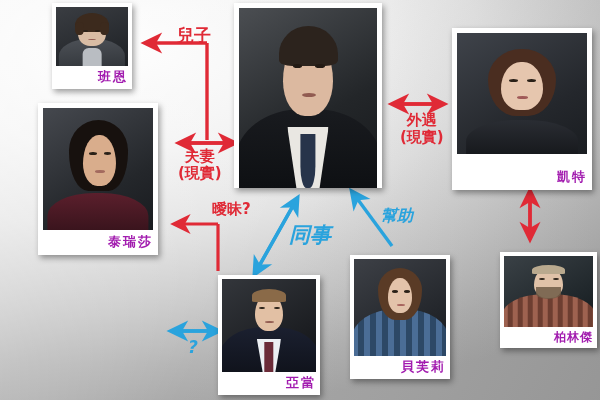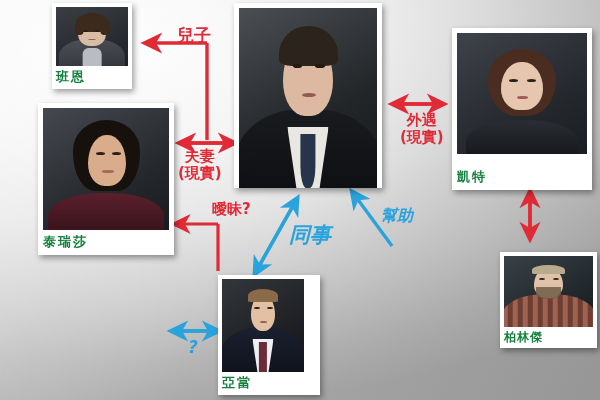--- a/index.html
+++ b/index.html
@@ -37,22 +37,22 @@
     box-sizing: border-box;
   }
   .card .photo {
     position: relative;
     width: 100%;
     flex: 1 1 auto;
     overflow: hidden;
     background: #2a2d31;
   }
   .card .caption {
-    text-align: left;
-    color: #15803d;
+    text-align: right;
+    color: #a21caf;
     font-family: "DejaVu Serif", "Liberation Serif", serif;
     font-weight: bold;
     letter-spacing: 2px;
     line-height: 1;
     white-space: nowrap;
   }
 
   
   .pt { position: absolute; inset: 0; }
   .pt .bg   { position: absolute; inset: 0; }
@@ -216,54 +216,69 @@
         <div class="hair" style="left:24%; top:13%; width:52%; height:56%; background:#4a2d20; border-radius:50% 50% 42% 42% / 46% 46% 54% 54%;"></div>
         <div class="head" style="left:34%; top:24%; width:32%; height:40%; background:#e6c6ae;"></div>
         <div class="eyeL" style="left:40%; top:38%;"></div>
         <div class="eyeR" style="left:54%; top:38%;"></div>
         <div class="mouth" style="top:52%; width:9%; left:46%; background:#a05a58;"></div>
       </div>
     </div>
     <div class="caption" style="font-size:13px; padding:16px 0 7px 0;">凱特</div>
   </div>
 
-  <div class="card" style="left:38px; top:103px; width:136px; height:152px; padding:5px 5px 0 5px;">
+  <div class="card" style="left:38px; top:103px; width:120px; height:152px; padding:5px 5px 0 5px;">
     <div class="photo">
       <div class="pt">
         <div class="bg" style="background:linear-gradient(150deg,#45484e,#24272b 65%,#191b1f);"></div>
         <div class="body" style="width:92%; height:30%; background:linear-gradient(180deg,#5b1f2c,#3a141d);"></div>
         <div class="head" style="left:35%; top:20%; width:31%; height:44%; background:#d9ad8c;"></div>
         <div class="hair" style="left:24%; top:10%; width:53%; height:58%; background:#17110e; border-radius:52% 52% 34% 34% / 44% 44% 56% 56%;"></div>
         <div class="head" style="left:36%; top:22%; width:30%; height:42%; background:#d9ad8c;"></div>
         <div class="eyeL" style="left:42%; top:36%;"></div>
         <div class="eyeR" style="left:55%; top:36%;"></div>
         <div class="mouth" style="top:51%; width:9%; left:47%; background:#a36a5e;"></div>
       </div>
     </div>
     <div class="caption" style="font-size:13px; padding:5px 0 7px 0;">泰瑞莎</div>
   </div>
 
 
-  <div class="card" style="left:218px; top:275px; width:102px; height:120px; padding:4px 16px 0 4px;">
+  <div class="card" style="left:218px; top:275px; width:102px; height:120px; padding:4px 4px 0 4px;">
     <div class="photo">
       <div class="pt">
         <div class="bg" style="background:linear-gradient(150deg,#33363b,#1b1d21 70%,#111316);"></div>
         <div class="body" style="width:104%; height:48%; background:linear-gradient(180deg,#1b2030,#10131c);"></div>
         <div class="shirt" style="width:26%; height:36%; background:#eceff3; bottom:0; clip-path:polygon(0 0,100% 0,76% 100%,24% 100%);"></div>
         <div class="tie" style="width:10%; height:32%; background:#6b2b38; bottom:0;"></div>
         <div class="head" style="left:35%; top:16%; width:30%; height:40%; background:#e2c0a4;"></div>
         <div class="hair" style="left:32%; top:11%; width:36%; height:14%; background:#8a6a48; border-radius:60% 60% 10% 10%;"></div>
         <div class="eyeL" style="left:39%; top:30%;"></div>
         <div class="eyeR" style="left:55%; top:30%;"></div>
         <div class="mouth" style="top:45%; width:9%; left:46%;"></div>
       </div>
     </div>
     <div class="caption" style="font-size:13px; padding:4px 0 6px 0;">亞當</div>
   </div>
 
+  <div class="card" style="left:350px; top:255px; width:100px; height:124px; padding:4px 4px 0 4px;">
+    <div class="photo">
+      <div class="pt">
+        <div class="bg" style="background:linear-gradient(150deg,#3d4046,#22252a 70%,#17191d);"></div>
+        <div class="body" style="width:104%; height:48%; background:repeating-linear-gradient(90deg,#4b6d96 0 6px,#2d4866 6px 12px),#3c5a80;"></div>
+        <div class="head" style="left:36%; top:18%; width:28%; height:38%; background:#e3c3aa;"></div>
+        <div class="hair" style="left:26%; top:9%; width:48%; height:54%; background:#5a3b26; border-radius:50% 50% 40% 40% / 42% 42% 58% 58%;"></div>
+        <div class="head" style="left:37%; top:20%; width:26%; height:36%; background:#e3c3aa;"></div>
+        <div class="eyeL" style="left:41%; top:32%;"></div>
+        <div class="eyeR" style="left:54%; top:32%;"></div>
+        <div class="mouth" style="top:46%; width:8%; left:47%; background:#a8655e;"></div>
+      </div>
+    </div>
+    <div class="caption" style="font-size:13px; padding:4px 0 6px 0;">貝芙莉</div>
+  </div>
 
   <div class="card" style="left:500px; top:252px; width:97px; height:96px; padding:4px 4px 0 4px;">
     <div class="photo">
       <div class="pt">
         <div class="bg" style="background:linear-gradient(150deg,#3a4146,#1f262a 70%,#141a1d);"></div>
         <div class="body" style="width:104%; height:46%; background:repeating-linear-gradient(90deg,#9e6250 0 5px,#6d3e31 5px 10px),#8a5243;"></div>
         <div class="head" style="left:34%; top:17%; width:32%; height:42%; background:#e0c2a8;"></div>
         <div class="hair" style="left:32%; top:12%; width:36%; height:13%; background:#b9a98e; border-radius:60% 60% 8% 8%;"></div>
         <div class="hair" style="left:36%; top:44%; width:28%; height:16%; background:#6e5c46; border-radius:0 0 50% 50%; opacity:.85;"></div>
         <div class="eyeL" style="left:39%; top:31%;"></div>

